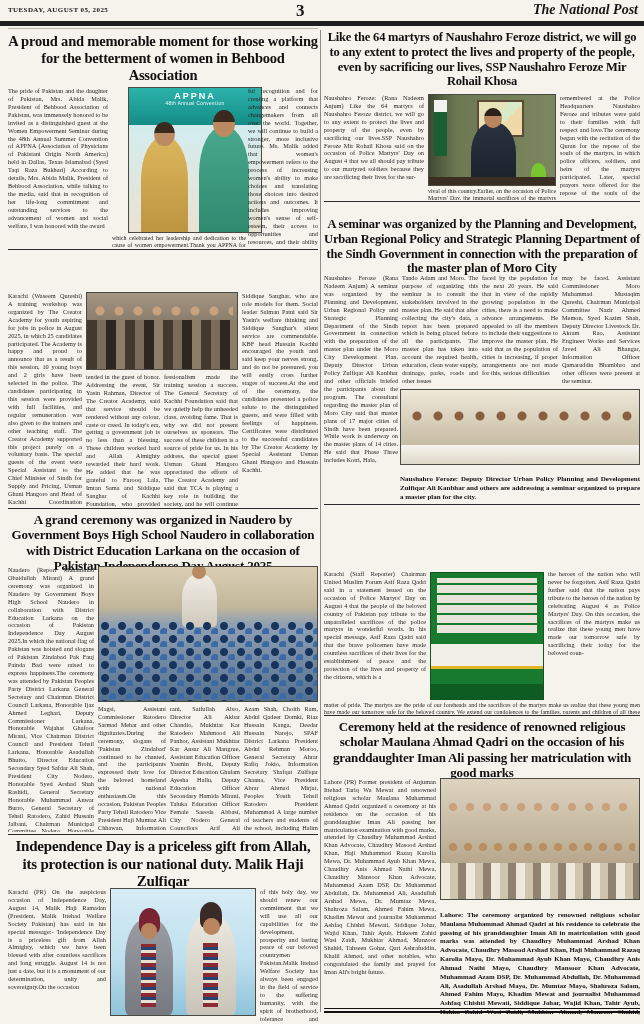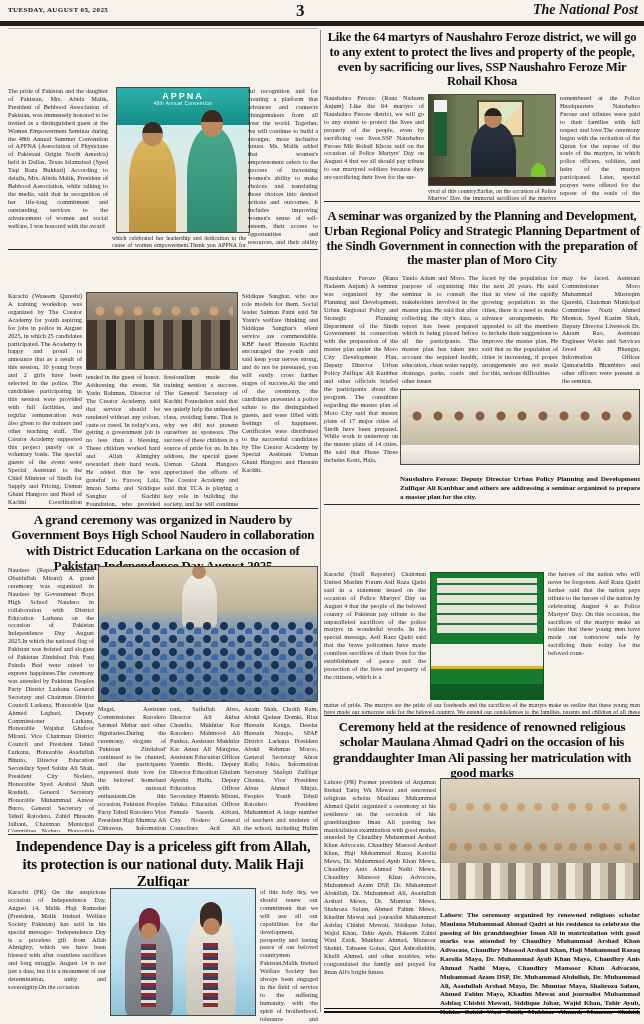--- a/index.html
+++ b/index.html
@@ -96,22 +96,23 @@
 
   <div class="abs hd-date" style="left:8px;top:6px;">TUESDAY, AUGUST 05, 2025</div>
   <div class="abs hd-num" style="left:296px;top:1px;">3</div>
   <div class="abs hd-mast" style="right:6px;top:2px;margin-left:41px;">The National Post</div>
   <div class="abs bar" style="left:0;top:21px;width:644px;height:5px;"></div>
   <div class="abs thin" style="left:8px;top:28px;width:310px;height:1px;"></div>
 
   <div class="abs vrule" style="left:320px;top:30px;height:982px;"></div>
 
   <div class="abs" style="left:8px;top:33px;width:310px;height:215px;">
+    <div class="abs headl" style="left:0;top:0;width:310px;font-size:14.5px;">A proud and memorable moment for those working for the betterment of women in Behbood Association</div>
     <div class="abs bt" style="left:0;top:54px;width:100px;height:158px;">The pride of Pakistan and the daughter of Pakistan, Mrs. Abida Malik, President of Behbood Association of Pakistan, was immensely honored to be invited as a distinguished guest at the Women Empowerment Seminar during the 48th Annual Summer Convention of APPNA (Association of Physicians of Pakistani Origin North America) held in Dallas, Texas Islamabad (Syed Taqi Raza Bukhari) According to details, Mrs. Abida Malik, President of Behbood Association, while talking to the media, said that in recognition of her life-long commitment and outstanding services to the advancement of women and social welfare, I was honored with the award</div>
-    <div class="abs photo ph-appna" style="left:108px;top:54px;width:134px;height:146px;">
+    <div class="abs photo ph-appna" style="left:120px;top:54px;width:134px;height:146px;">
       <div class="banner">
         <div class="t1">APPNA</div>
         <div class="t2">48th Annual Convention</div>
       </div>
       <div class="figw w1"></div>
       <div class="figw w2"></div>
     </div>
     <div class="abs bt" style="left:104px;top:202px;width:134px;height:13px;font-size:5.9px;">which celebrated her leadership and dedication to the cause of women empowerment.Thank you APPNA for this meaning-</div>
     <div class="abs bt" style="left:240px;top:54px;width:70px;height:158px;">ful recognition and for creating a platform that advances and connects changemakers from all over the world. Together, we will continue to build a stronger, more inclusive future. Ms. Malik added that women's empowerment refers to the process of increasing women's ability to make choices and translating those choices into desired actions and outcomes. It includes improving women's sense of self-esteem, their access to opportunities and resources, and their ability to control their own lives. Ultimately, the goal is to create a society where women have equal opportunities and can participate fully in all aspects of life.</div>
   </div>
@@ -167,21 +168,21 @@
       <div class="mic"></div>
       <div class="desk"></div>
     </div>
     <div class="abs bt" style="left:104px;top:158px;width:128px;height:12px;font-size:5.9px;">vival of this country.Earlier, on the occasion of Police Martyrs' Day, the immortal sacrifices of the martyrs were martyrs.</div>
     <div class="abs bt" style="left:236px;top:64px;width:80px;height:104px;">remembered at the Police Headquarters Naushahro Feroze and tributes were paid to their families with full respect and love.The ceremony began with the recitation of the Quran for the repose of the souls of the martyrs, in which police officers, soldiers, and heirs of the martyrs participated. Later, special prayers were offered for the repose of the souls of the martyrs.</div>
   </div>
 
   <div class="abs hrule" style="left:324px;top:201px;width:316px;"></div>
 
   <div class="abs" style="left:324px;top:203px;width:316px;height:300px;">
-    <div class="abs headl" style="left:0;top:6px;width:316px;font-size:12.5px;">A seminar was organized by the Planning and Development, Urban Regional Policy and Strategic Planning Department of the Sindh Government in connection with the preparation of the master plan of Moro City</div>
+    <div class="abs headl" style="left:0;top:14px;width:316px;font-size:12.5px;">A seminar was organized by the Planning and Development, Urban Regional Policy and Strategic Planning Department of the Sindh Government in connection with the preparation of the master plan of Moro City</div>
     <div class="abs bt" style="left:0;top:71px;width:74px;height:228px;">Naushahro Feroze (Rana Nadeem Anjum) A seminar was organized by the Planning and Development, Urban Regional Policy and Strategic Planning Department of the Sindh Government in connection with the preparation of the master plan under the Moro City Development Plan. Deputy Director Urban Policy Zulfiqar Ali Kanbhar and other officials briefed the participants about the program. The consultant regarding the master plan of Moro City said that master plans of 17 major cities of Sindh have been prepared. While work is underway on the master plans of 14 cities. He said that Phase Three includes Kotri, Hala,</div>
     <div class="abs bt" style="left:78px;top:71px;width:76px;height:112px;">Tando Adam and Moro. The purpose of organizing this seminar is to consult the stakeholders involved in the master plan. He said that after collecting the city's data, a report has been prepared which is being placed before all the participants. The master plan has taken into account the required health, education, clean water supply, drainage, parks, roads and other issues</div>
     <div class="abs bt" style="left:158px;top:71px;width:76px;height:112px;">faced by the population for the next 20 years. He said that in view of the rapidly growing population in the cities, there is a need to make advance arrangements. He appealed to all the members to include their suggestions to improve the master plan. He said that as the population of cities is increasing, if proper arrangements are not made for this, serious difficulties</div>
     <div class="abs bt" style="left:238px;top:71px;width:78px;height:112px;">may be faced. Assistant Commissioner Moro Muhammad Mustaqim Qureshi, Chairman Municipal Committee Nazir Ahmed Memon, Syed Kazim Shah, Deputy Director Livestock Dr. Akram Rao, Assistant Engineer Works and Services Javed Ali Bhangar, Information Officer Qamaruddin Bhambhro and other officers were present at the seminar.</div>
     <div class="abs photo ph-moro" style="left:76px;top:186px;width:240px;height:76px;">
       <div class="heads"></div>
       <div class="table"></div>
     </div>
     <div class="abs cap" style="left:76px;top:265px;width:240px;height:34px;font-size:7px;">Naushahro Feroze: Deputy Director Urban Policy Planning and Development Zulfiqar Ali Kanbhar and others are addressing a seminar organized to prepare a master plan for the city.</div>
   </div>

